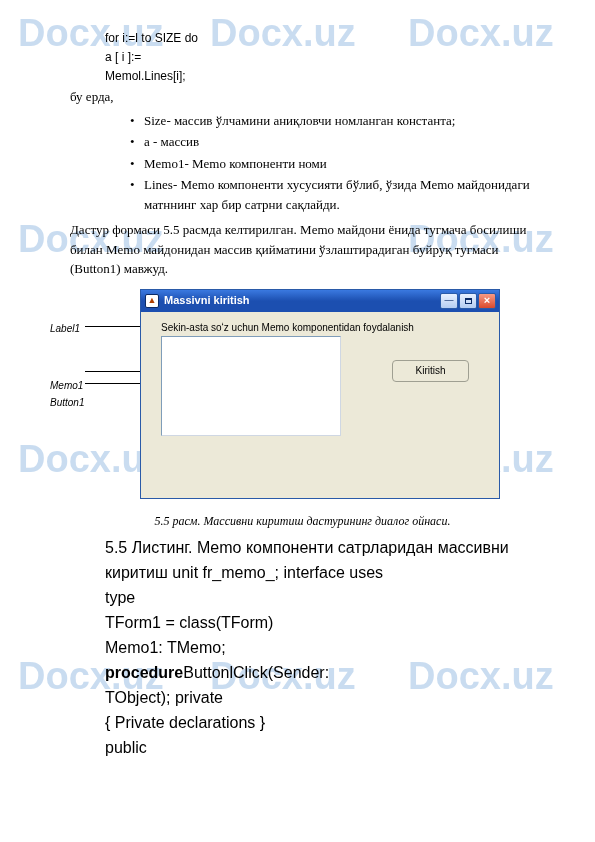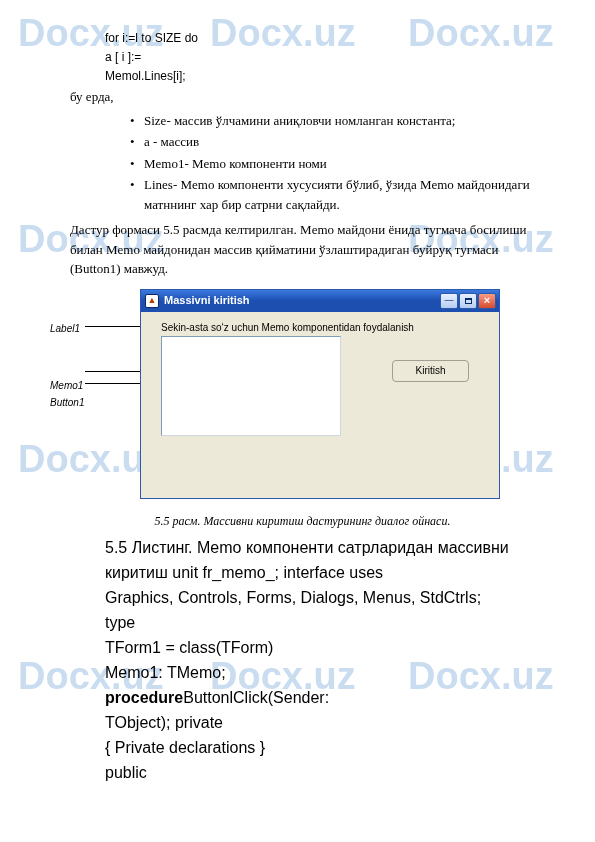--- a/index.html
+++ b/index.html
@@ -231,21 +231,20 @@
           </div>
       </div>
     </div>
   </div>
 
   <div class="caption">5.5 расм. Массивни киритиш дастурининг диалог ойнаси.</div>
 
   <div class="listing">
     <div class="l">5.5 Листинг. Memo компоненти сатрларидан массивни</div>
     <div class="l">киритиш unit fr_memo_; interface uses</div>
-    <div class="l">Graphics, Controls, Forms, Dialogs, Menus, StdCtrls;</div>
     <div class="l">type</div>
     <div class="l">TForm1 = class(TForm)</div>
     <div class="l">Memo1: TMemo;</div>
     <div class="l"><span class="bold">procedure</span><span>ButtonlClick(Sender:</span></div>
     <div class="l">TObject); private</div>
     <div class="l">{ Private declarations }</div>
     <div class="l">public</div>
   </div>
 
 </div>

